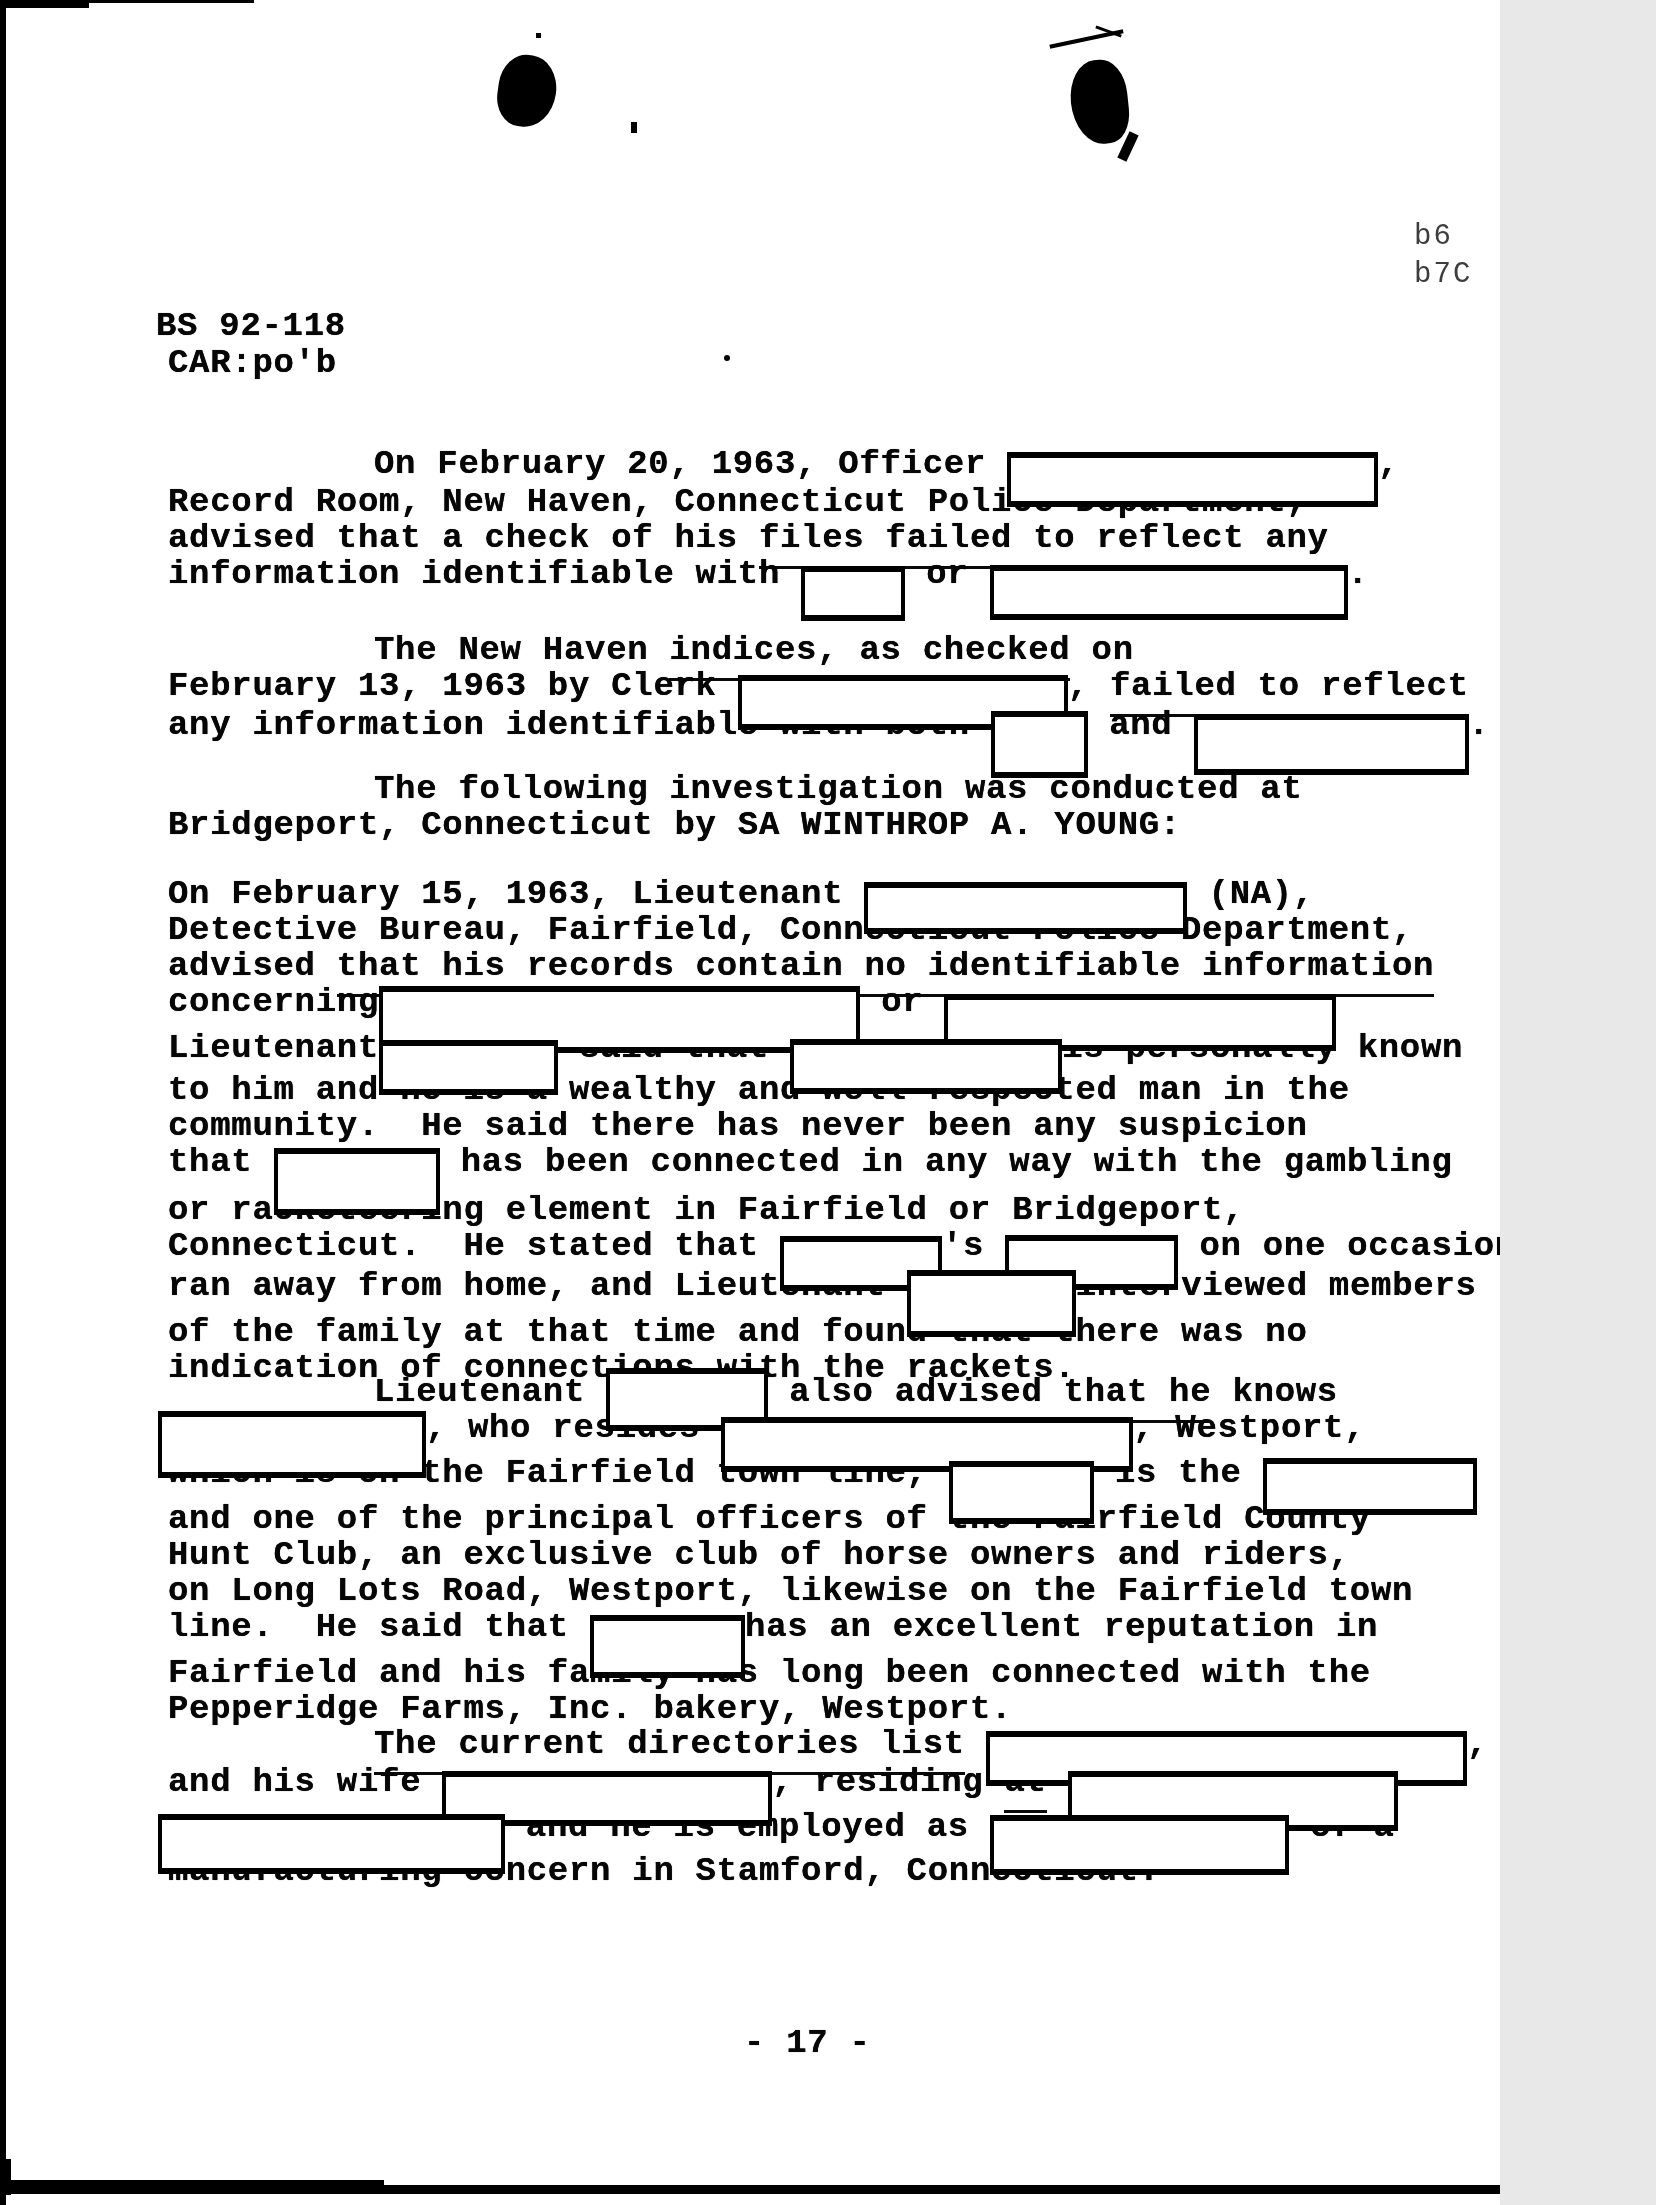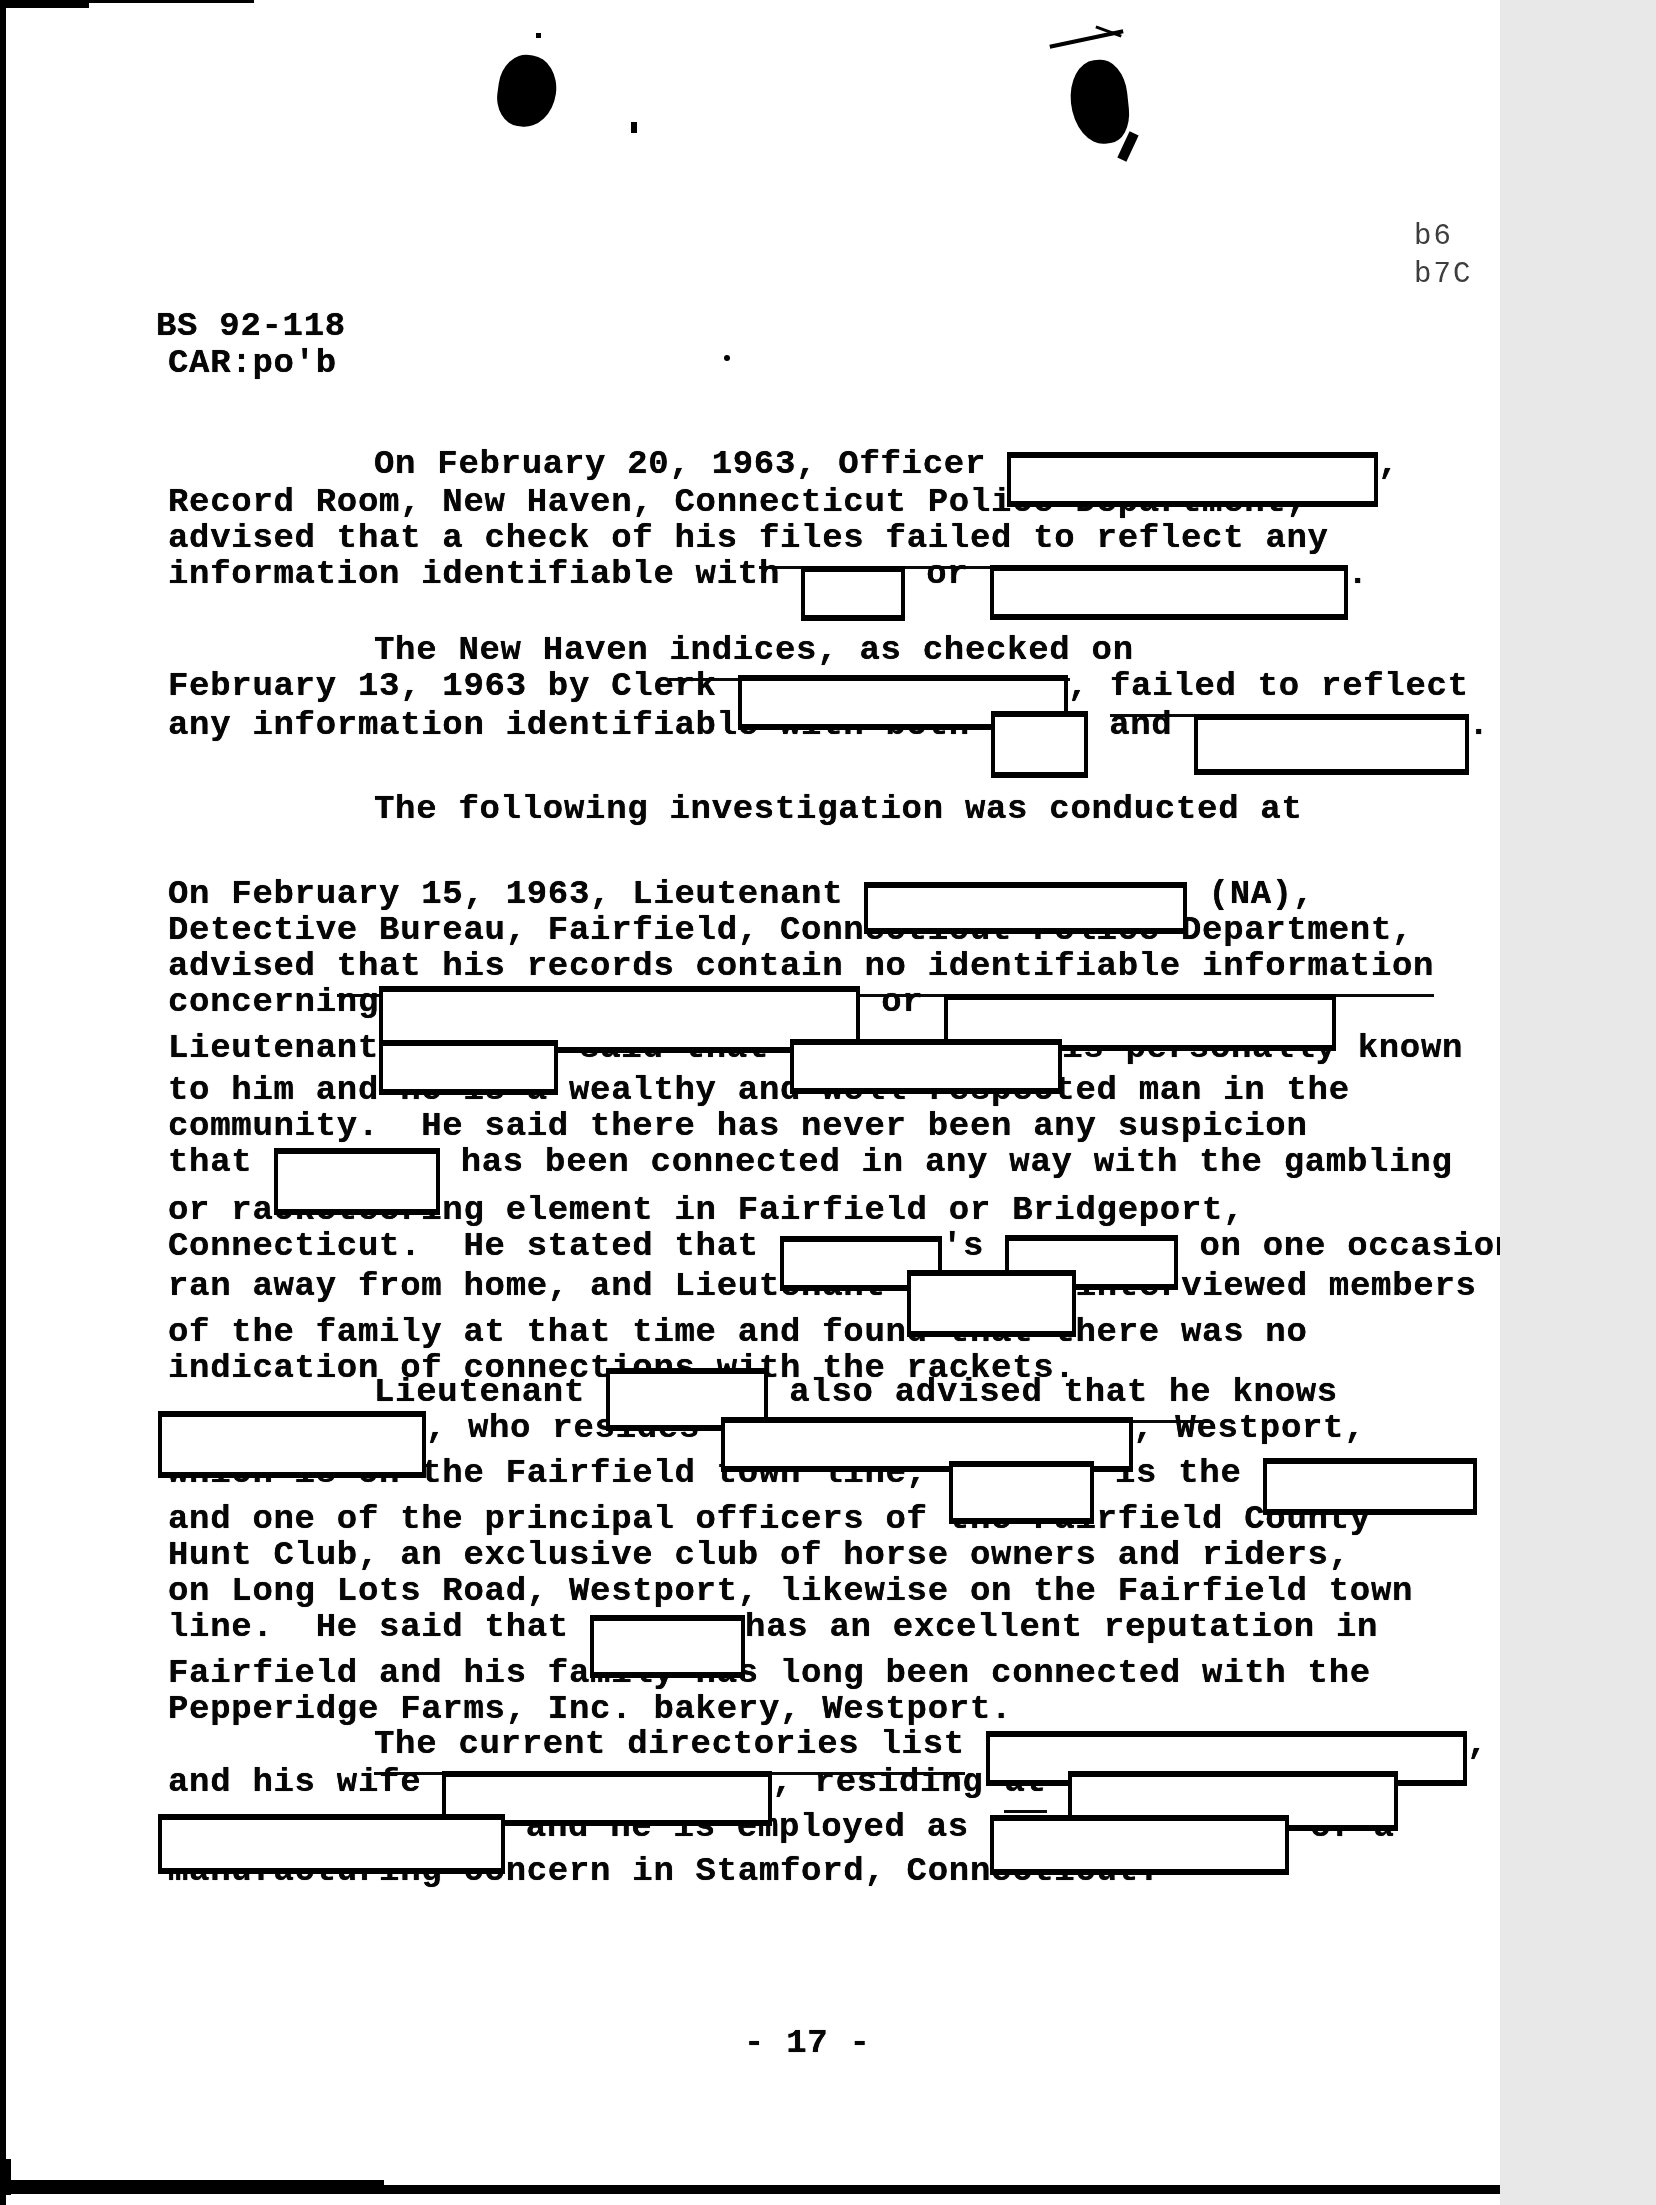--- a/index.html
+++ b/index.html
@@ -69,21 +69,21 @@
   <div class="classif" style="left:1414px;top:218px;">
     <div>b6</div>
     <div>b7C</div>
   </div>
 
   <div class="hdr" style="left:156px;top:307px;">BS 92-118</div>
   <div class="hdr" style="left:168px;top:344px;">CAR:po'b</div>
 
   <div class="tw indent" style="left:168px;top:446px;"><span>On February 20, 1963, Officer </span><span class="rx" style="width: 363px; height: 43px; vertical-align: -11px;"></span><span>,</span><br><span>Record Room, New Haven, Connecticut Police Department,</span><br><span>advised that a check of his </span><span class="ul">files failed to reflect any</span><br><span>information identifiable with </span><span class="rx" style="width: 96px; height: 43px; vertical-align: -15px;"></span><span> or </span><span class="rx" style="width: 350px; height: 43px; vertical-align: -13.7px;"></span><span>.</span></div>
   <div class="tw indent" style="left:168px;top:632px;"><span>The New Haven </span><span class="ul">indices, as checked</span><span> on</span><br><span>February 13, 1963 by Clerk </span><span class="rx" style="width: 322px; height: 43px; vertical-align: -12.3px;"></span><span>, </span><span class="ul">failed to reflect</span><br><span>any information identifiable with both </span><span class="rx" style="width: 89px; height: 55px; vertical-align: -20.6px;"></span><span> and </span><span class="rx" style="width: 267px; height: 49px; vertical-align: -18px;"></span><span>.</span></div>
-  <div class="tw indent" style="left:168px;top:771px;margin-top:20px;"><span>The following investigation was conducted at</span><br></div>
+  <div class="tw indent" style="left:168px;top:771px;"><span>The following investigation was conducted at</span><br><span>Bridgeport, Connecticut by SA WINTHROP A. YOUNG:</span></div>
   <div class="tw" style="left:168px;top:876px;"><span>On February 15, 1963, Lieutenant </span><span class="rx" style="width: 315px; height: 40px; vertical-align: -8.2px;"></span><span> (NA),</span><br><span>Detective Bureau, Fairfield, Connecticut Police Department,</span><br><span>advised </span><span class="ul">that his records contain no identifiable information</span><br><span>concerning</span><span class="rx" style="width: 473px; height: 55px; vertical-align: -19px;"></span><span> or </span><span class="rx" style="width: 384px; height: 45px; vertical-align: -16.5px;"></span><br><span>Lieutenant</span><span class="rx" style="width: 171px; height: 43px; vertical-align: -15px;"></span><span> said that </span><span class="rx" style="width: 264px; height: 43px; vertical-align: -13.7px;"></span><span>is personally known</span><br><span>to him and he is a wealthy and well respected man in the</span><br><span>community.  He said there has never been any suspicion</span><br><span>that </span><span class="rx" style="width: 158px; height: 55px; vertical-align: -20.6px;"></span><span> has been connected in any way with the gambling</span><br><span>or racketeering element in Fairfield or Bridgeport,</span><br><span>Connecticut.  He stated that </span><span class="rx" style="width: 154px; height: 43px; vertical-align: -13.7px;"></span><span>'s </span><span class="rx" style="width: 165px; height: 43px; vertical-align: -12.3px;"></span><span> on one occasion</span><br><span>ran away from home, and Lieutenant </span><span class="rx" style="width: 161px; height: 55px; vertical-align: -19px;"></span><span>interviewed members</span><br><span>of the family at that time and found that there was no</span><br><span>indication of connections with the rackets.</span></div>
   <div class="tw indent" style="left:168px;top:1374px;"><span>Lieutenant </span><span class="rx" style="width: 154px; height: 51px; vertical-align: -6.9px;"></span><span> </span><span class="ul">also advised that he</span><span> knows</span><br><span class="rx" style="width: 260px; height: 55px; vertical-align: -18px; margin-left: -10.3px;"></span><span>, who resides </span><span class="rx" style="width: 404px; height: 43px; vertical-align: -12.3px;"></span><span>, Westport,</span><br><span>which is on the Fairfield town line, </span><span class="rx" style="width: 137px; height: 51px; vertical-align: -19px;"></span><span> is the </span><span class="rx" style="width: 206px; height: 45px; vertical-align: -9.6px;"></span><br><span>and one of the principal officers of the Fairfield County</span><br><span>Hunt Club, an exclusive club of horse owners and riders,</span><br><span>on Long Lots Road, Westport, likewise on the Fairfield town</span><br><span>line.  He said that </span><span class="rx" style="width: 147px; height: 51px; vertical-align: -19px;"></span><span>has an excellent reputation in</span><br><span>Fairfield and his family has long been connected with the</span><br><span>Pepperidge Farms, Inc. bakery, Westport.</span></div>
   <div class="tw indent" style="left:168px;top:1725px;line-height:38px;"><span class="ul">The current directories list</span><span> </span><span class="rx" style="width: 473px; height: 43px; vertical-align: -9.6px;"></span><span>,</span><br><span>and his wife </span><span class="rx" style="width: 322px; height: 43px; vertical-align: -12.3px;"></span><span>, residing </span><span class="ul">at</span><span> </span><span class="rx" style="width: 322px; height: 48px; vertical-align: -16.5px;"></span><br><span class="rx" style="width: 339px; height: 48px; vertical-align: -15px; margin-left: -10.3px;"></span><span> and he is employed as </span><span class="rx" style="width: 291px; height: 48px; vertical-align: -16.5px;"></span><span> of a</span><br><span>manufacturing concern in Stamford, Connecticut.</span></div>
 
   <div class="pageno" style="left:744px;top:2024px;">- 17 -</div>
 
 </div>
 
 
 </body></html>

